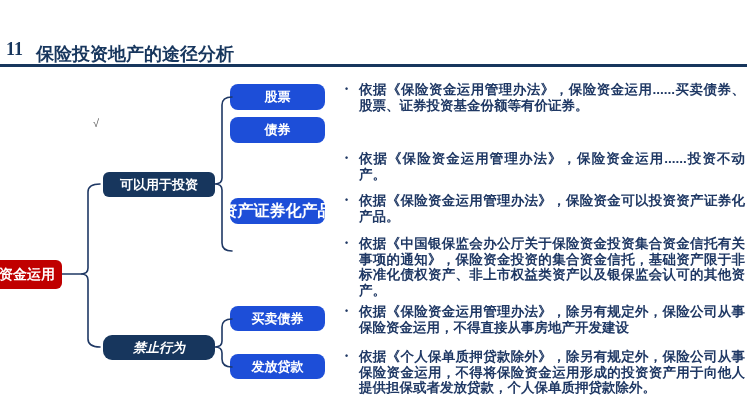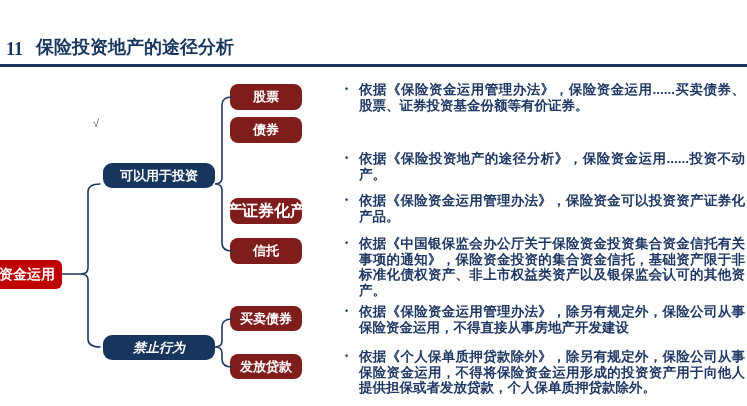--- a/index.html
+++ b/index.html
@@ -6,43 +6,43 @@
   .page{
     position:relative;width:747px;height:406px;overflow:hidden;
     background:#ffffff;font-family:"Liberation Sans","DejaVu Sans",sans-serif;margin-top:32px;
   }
   
   .fig-number{
     position:absolute;left:6px;top:7px;font-size:18px;font-weight:bold;
     color:#17365D;font-family:"Liberation Serif","DejaVu Serif",serif;
   }
   .fig-title{
-    position:absolute;left:36px;top:3px;font-size:18px;font-weight:bold;
+    position:absolute;left:36px;top:10px;font-size:18px;font-weight:bold;
     color:#17365D;font-family:"Liberation Serif","DejaVu Serif",serif;
   }
   .header-rule{position:absolute;left:0;top:32px;width:747px;height:3px;background:#17365D;}
   
   .footer-rule{position:absolute;left:0;top:377px;width:747px;height:2px;background:#17365D;}
   .source-note{
     position:absolute;left:-12px;top:384px;font-size:14px;font-style:italic;
     color:#1F3864;font-family:"Liberation Serif","DejaVu Serif",serif;white-space:nowrap;
   }
   
   .node{
     position:absolute;color:#ffffff;font-weight:bold;text-align:center;
     display:flex;align-items:center;justify-content:center;white-space:nowrap;
   }
   .node-root{
     left:-32px;top:228px;width:94px;height:29px;background:#C00000;border-radius:6px;
     font-size:14px;justify-content:flex-end;padding-right:7px;box-sizing:border-box;
   }
   .node-navy{left:103px;width:112px;height:25px;background:#17365D;border-radius:9px;font-size:13px;}
-  .node-branch-allowed{top:131px;}
+  .node-branch-allowed{top:140px;border-radius:6px;}
   .node-branch-forbidden{top:303px;font-style:italic;}
-  .node-blue{left:230px;width:72px;height:26px;background:#7f1d1d;border-radius:8px;font-size:13px;}
+  .node-blue{left:230px;width:95px;height:26px;background:#1d4ed8;border-radius:8px;font-size:13px;}
   .leaf-0{top:52px;}
   .leaf-1{top:85px;}
   .leaf-2{top:127px;}
   .leaf-3{top:166px;font-size:16px;}
   .leaf-4{top:206px;}
   .leaf-5{top:274px;height:25px;}
   .leaf-6{top:322px;height:25px;}
   .check-mark{position:absolute;left:93px;top:85px;font-size:11px;color:#555555;}
   
   .brace{position:absolute;}
@@ -75,42 +75,41 @@
   <div class="node node-root">资金运用</div>
 
   <div class="check-mark">√</div>
 
   <div class="node node-navy node-branch-allowed">可以用于投资</div>
   <div class="node node-navy node-branch-forbidden">禁止行为</div>
 
   <div class="node node-blue leaf-0">股票</div>
   <div class="node node-blue leaf-1">债券</div>
   <div class="node node-blue leaf-3">资产证券化产品</div>
-  <div class="node node-blue leaf-4">信托</div>
   <div class="node node-blue leaf-5">买卖债券</div>
   <div class="node node-blue leaf-6">发放贷款</div>
 
   <svg class="brace brace-root" width="42" height="180" viewBox="0 0 42 180">
     <path d="M38,8 Q26,8 26,16 L26,92 Q26,98 19,98 Q26,98 26,104 L26,163 Q26,171 38,171"></path>
     <line x1="0" y1="98" x2="19" y2="98"></line>
   </svg>
   <svg class="brace brace-allowed" width="38" height="166" viewBox="0 0 38 166">
     <path d="M36,7 Q26,7 26,15 L26,88 Q26,94 19,94 Q26,94 26,100 L26,153 Q26,161 36,161"></path>
   </svg>
   <svg class="brace brace-forbidden" width="38" height="62" viewBox="0 0 38 62">
     <path d="M36,7 Q26,7 26,15 L26,29 Q26,35 19,35 Q26,35 26,41 L26,47 Q26,55 36,55"></path>
   </svg>
 
   <div class="bullet b-0">
     <span class="dot">•</span>
     <span>依据《保险资金运用管理办法》，保险资金运用......买卖债券、股票、证券投资基金份额等有价证券。</span>
   </div>
   <div class="bullet b-1">
     <span class="dot">•</span>
-    <span>依据《保险投资地产的途径分析》，保险资金运用......投资不动产。</span>
+    <span>依据《保险资金运用管理办法》，保险资金运用......投资不动产。</span>
   </div>
   <div class="bullet b-2">
     <span class="dot">•</span>
     <span>依据《保险资金运用管理办法》，保险资金可以投资资产证券化产品。</span>
   </div>
   <div class="bullet b-3">
     <span class="dot">•</span>
     <span>依据《中国银保监会办公厅关于保险资金投资集合资金信托有关事项的通知》，保险资金投资的集合资金信托，基础资产限于非标准化债权资产、非上市权益类资产以及银保监会认可的其他资产。</span>
   </div>
   <div class="bullet b-4">

